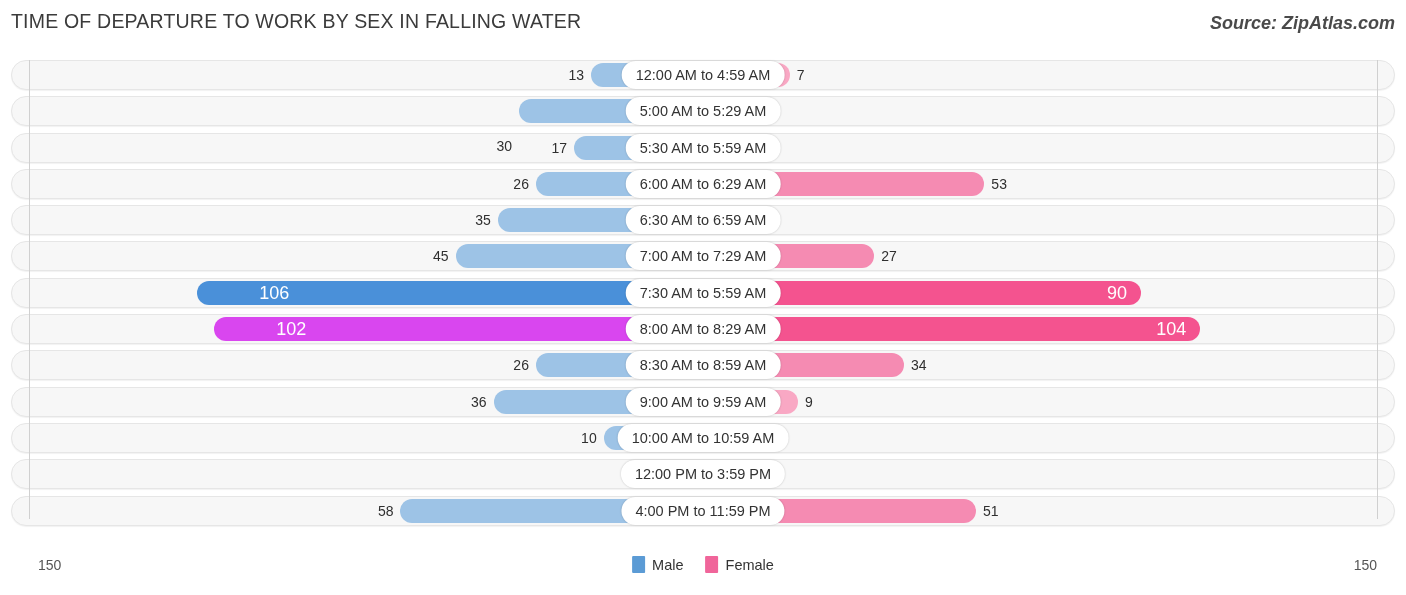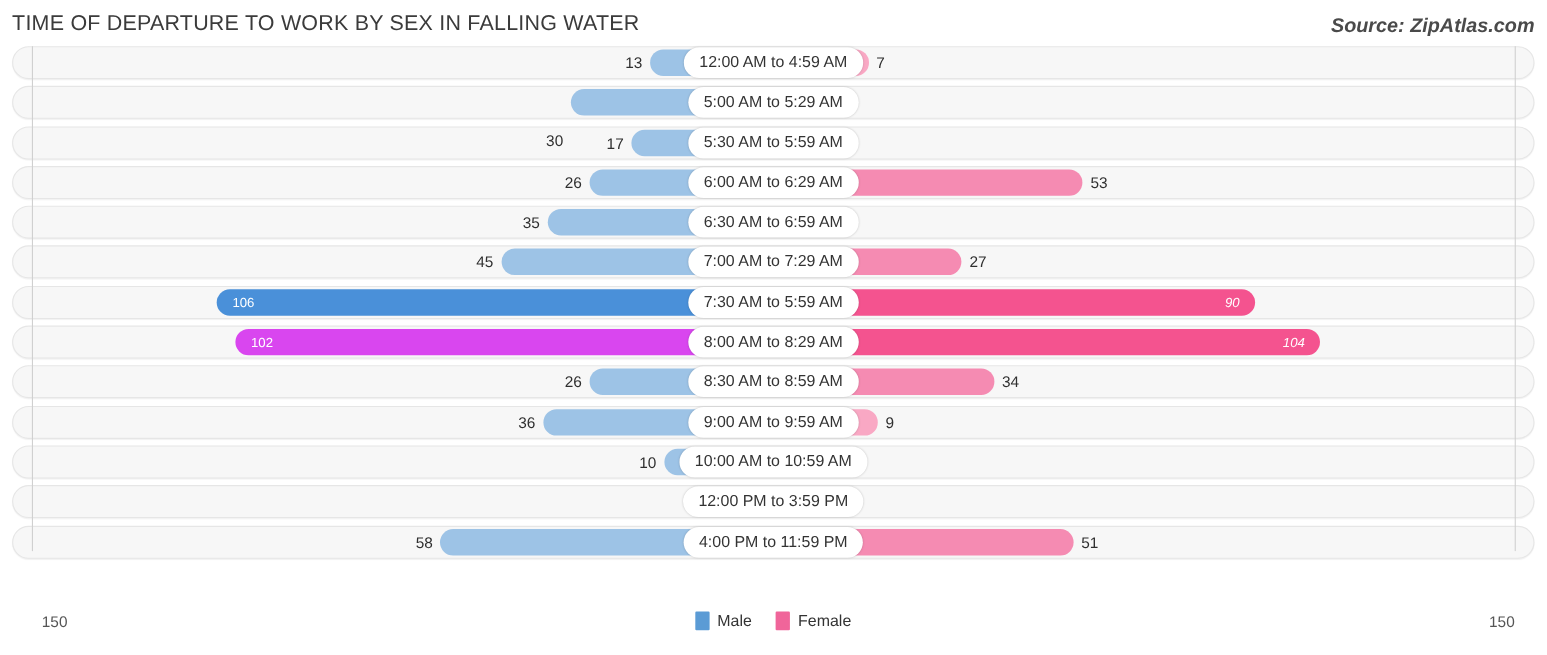--- a/index.html
+++ b/index.html
@@ -32,21 +32,21 @@
     font-size: 18px;
     font-style: italic;
     font-weight: bold;
     color: #4a4a4a;
     white-space: nowrap;
   }
 
   
   .plot {
     position: absolute;
-    left: 0; top: 42px;
+    left: 0; top: 60px;
     width: 1165px; height: 505px;
   }
   .axis-line {
     position: absolute;
     top: 0; bottom: 46px;
     width: 1px;
     background: #d0d0d0;
     z-index: 5;
   }
   .axis-line.left  { left: 29px; }
@@ -71,29 +71,30 @@
 
   
   .bar {
     position: absolute;
     top: 3px;
     height: 24px;
     border-radius: 12px;
     z-index: 2;
   }
   .bar.male   { right: 703px; }
-  .bar.female { left: 703px; font-style: italic; }
+  .bar.female { left: 703px; }
 
   .bar-inner-label {
     position: absolute;
     top: 0; height: 24px;
     line-height: 24px;
-    font-size: 12px;
+    font-size: 18px;
     color: #ffffff;
     white-space: nowrap;
+    margin-left: 48px;
   }
   .bar.male   .bar-inner-label { left: 14px; }
   .bar.female .bar-inner-label { right: 14px; }
 
   .bar-outer-label {
     position: absolute;
     top: 4px; height: 22px;
     line-height: 22px;
     font-size: 14px;
     color: #2f2f2f;

